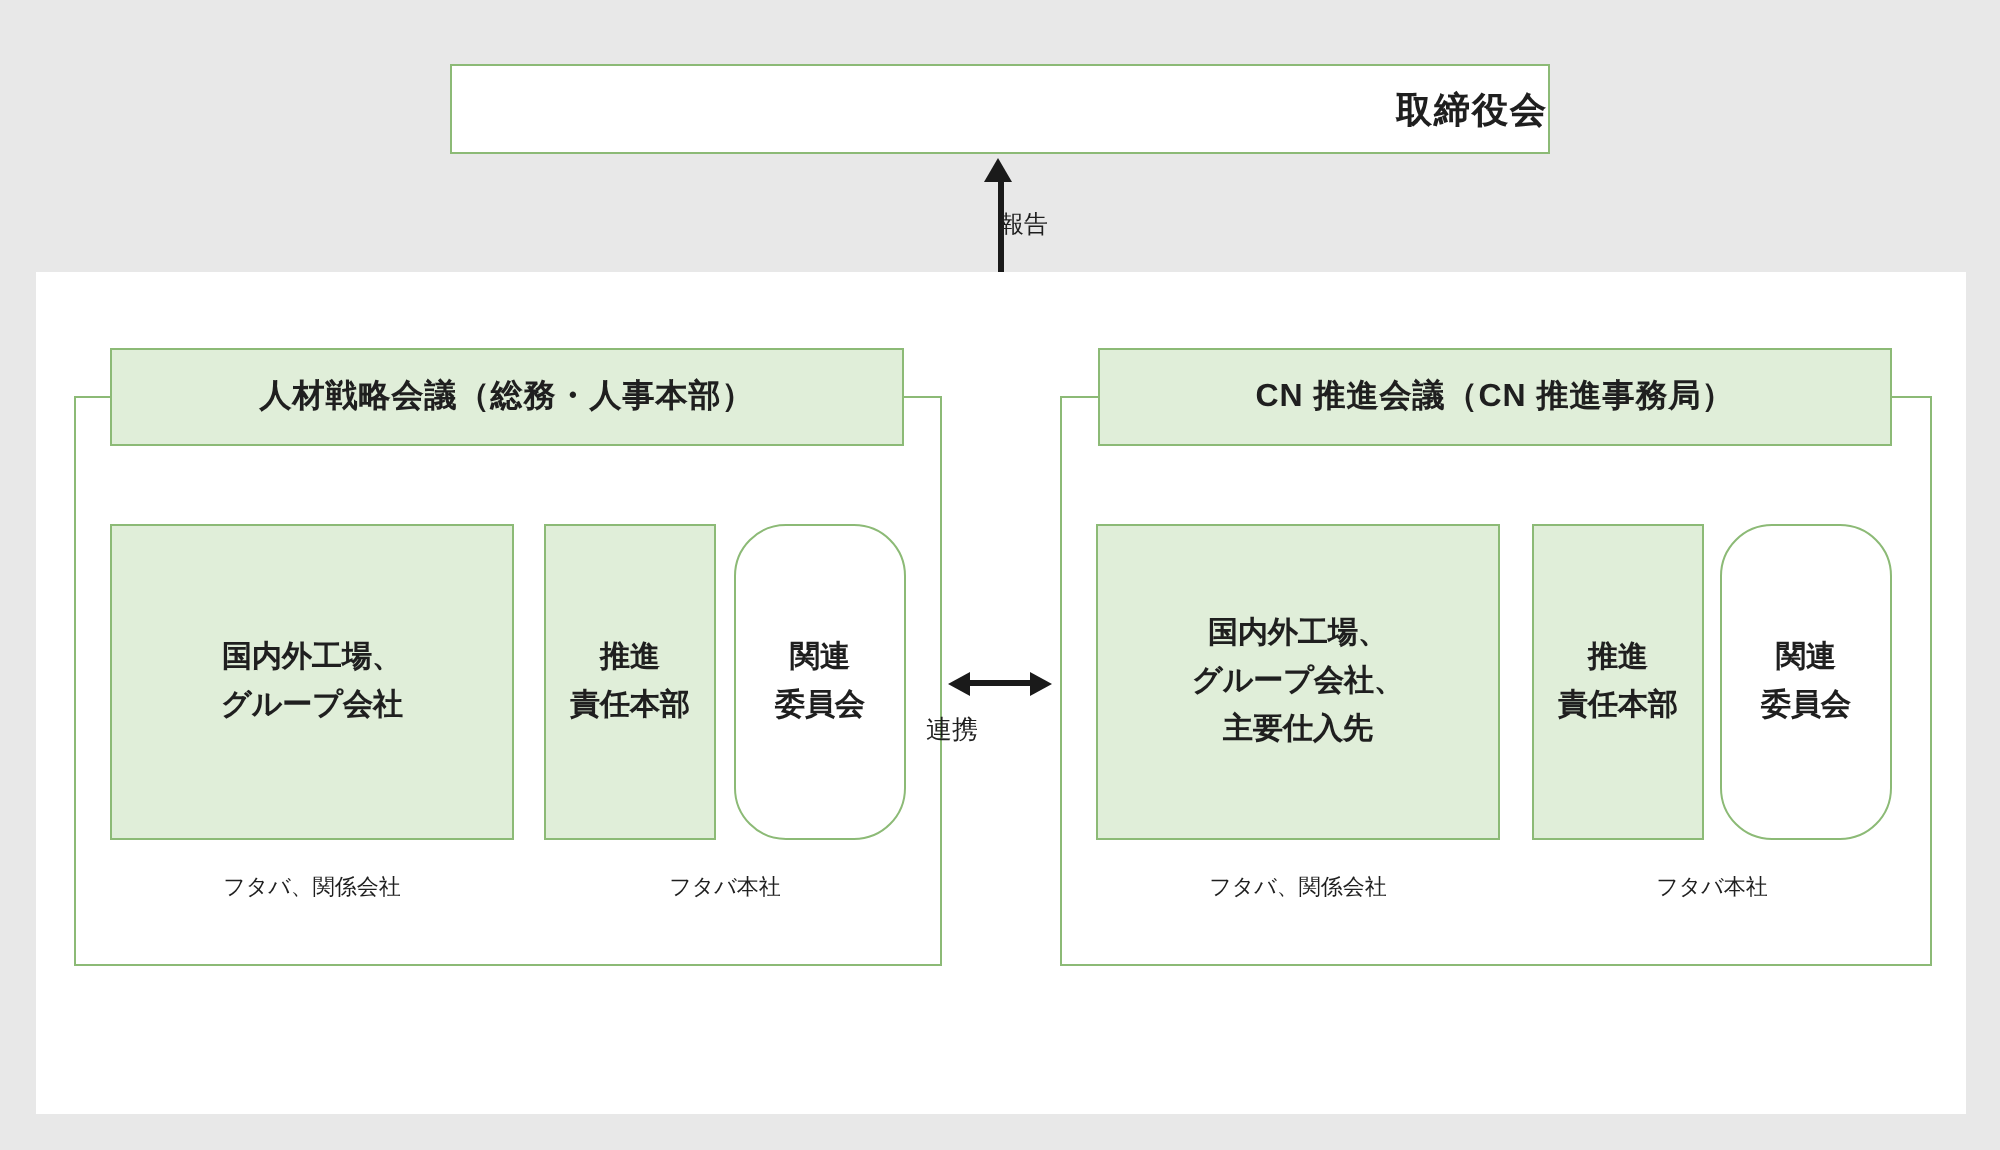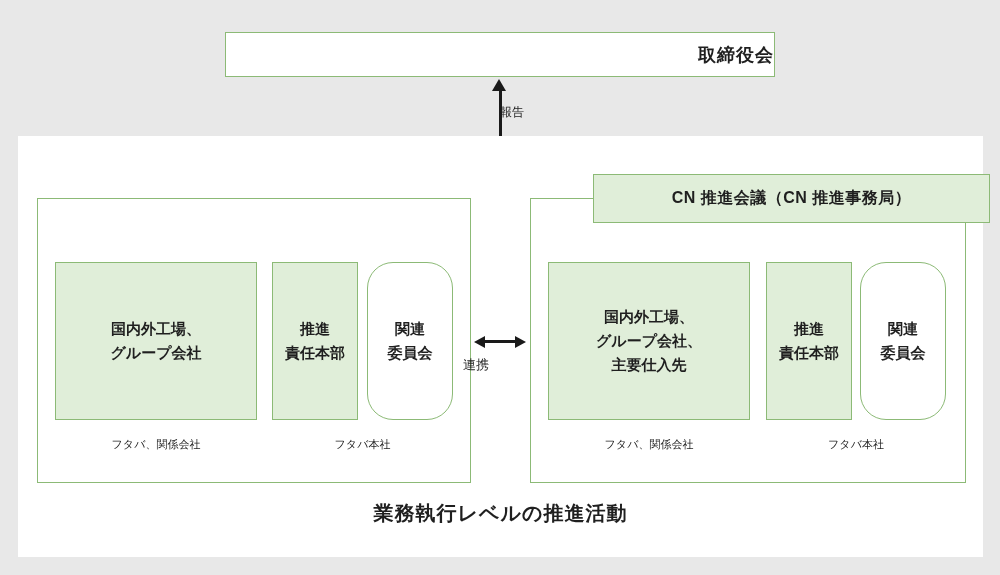--- a/index.html
+++ b/index.html
@@ -59,21 +59,21 @@
   .frame-left{left:37px;}
   .frame-right{left:530px;width:436px;}
   .group-header{
     top:174px;width:397px;height:49px;
     background:var(--green-fill);
     border:1.5px solid var(--green-border);
     display:flex;align-items:center;justify-content:center;
     font-size:16px;font-weight:700;letter-spacing:0.5px;
   }
   .header-left{left:55px;}
-  .header-right{left:549px;margin-left:44px;}
+  .header-right{left:549px;}
 
   
   .cell{
     top:262px;height:158px;
     border:1.5px solid var(--green-border);
     display:flex;align-items:center;justify-content:center;
     text-align:center;
     font-size:15px;font-weight:600;
     line-height:24px;
     white-space:pre-line;
@@ -128,20 +128,23 @@
     <span>取締役会</span>
   </div>
 
   <div class="abs report-head"></div>
   <div class="abs report-shaft"></div>
   <div class="abs report-label">報告</div>
 
   <div class="abs main-container"></div>
 
   <div class="abs group-frame frame-left"></div>
+  <div class="abs group-header header-left">
+    <span>人材戦略会議（総務・人事本部）</span>
+  </div>
   <div class="abs cell green sites-left">国内外工場、
 グループ会社</div>
   <div class="abs cell green hq-left">推進
 責任本部</div>
   <div class="abs cell white committee-left">関連
 委員会</div>
   <div class="abs sublabel aff-left">フタバ、関係会社</div>
   <div class="abs sublabel hqlab-left">フタバ本社</div>
 
   <div class="abs collab-head-l"></div>
@@ -156,15 +159,14 @@
   <div class="abs cell green sites-right">国内外工場、
 グループ会社、
 主要仕入先</div>
   <div class="abs cell green hq-right">推進
 責任本部</div>
   <div class="abs cell white committee-right">関連
 委員会</div>
   <div class="abs sublabel aff-right">フタバ、関係会社</div>
   <div class="abs sublabel hqlab-right">フタバ本社</div>
 
-  <div class="abs diagram-title">業務執行レベルの推進活動</div>
 
 </div>
 
 </body></html>

